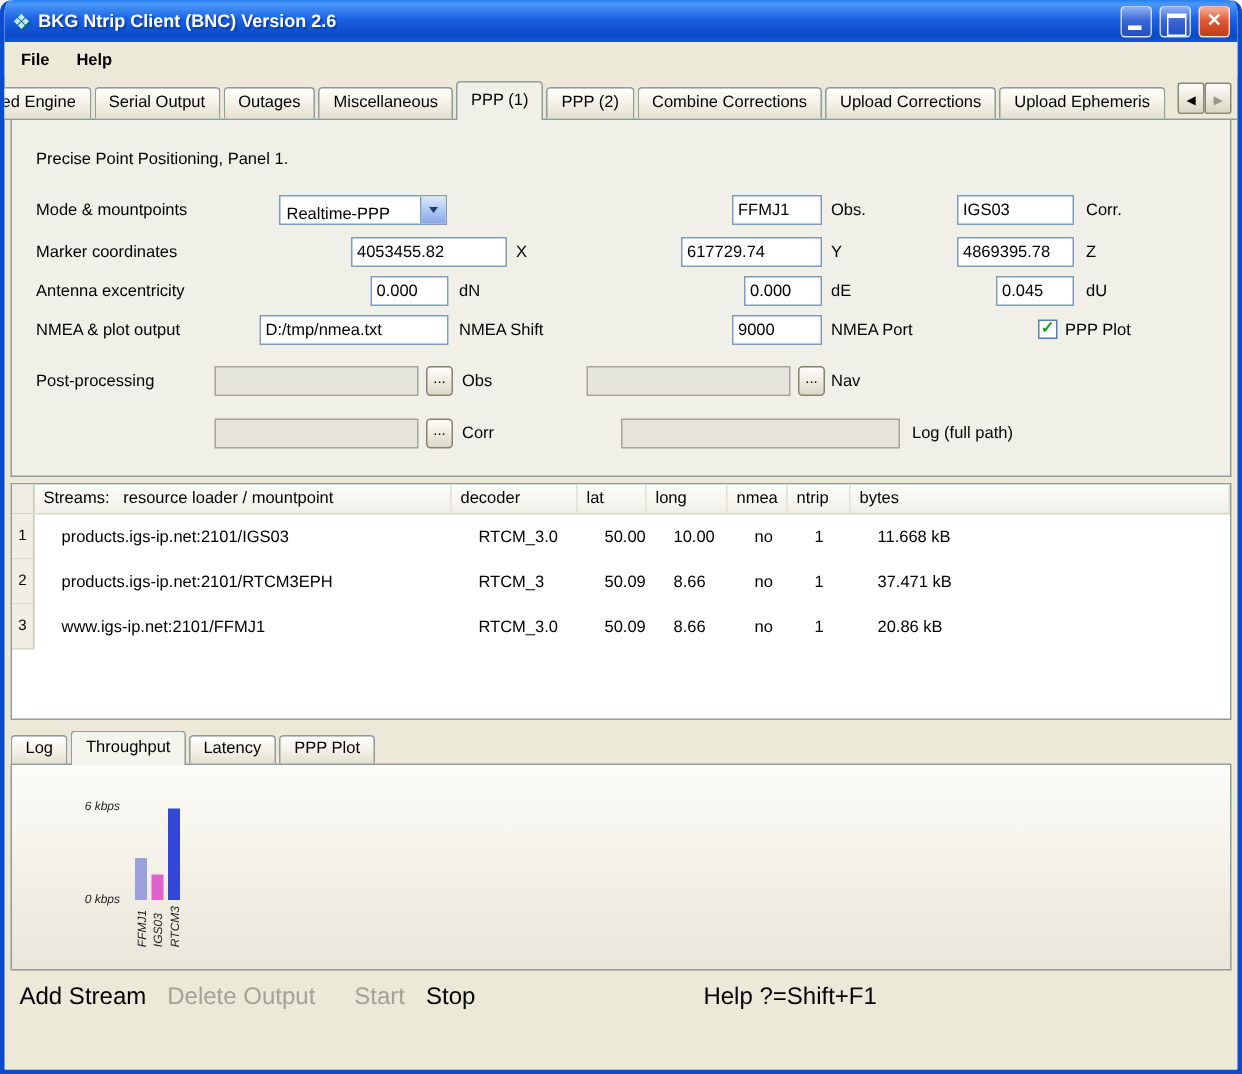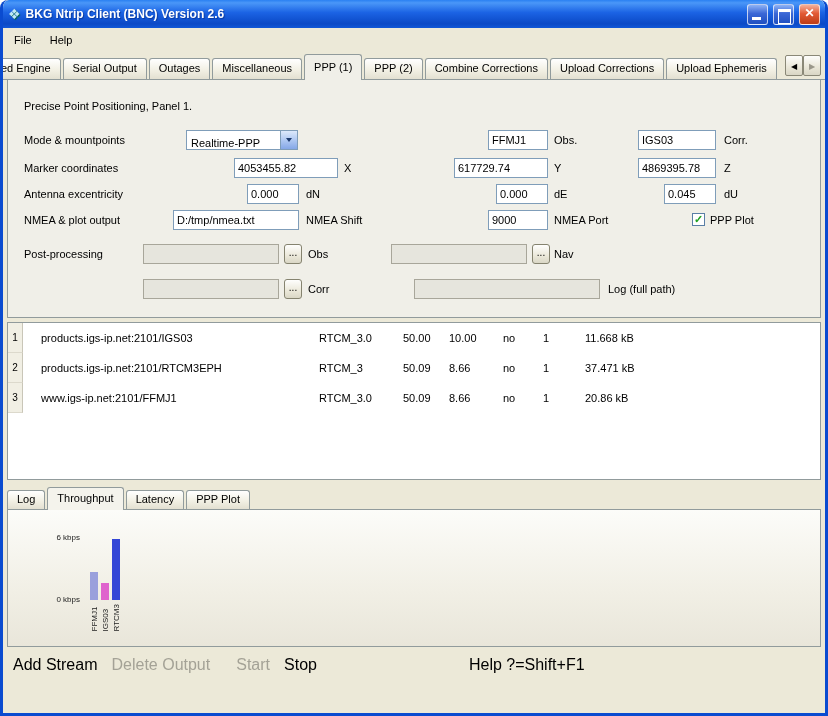--- a/index.html
+++ b/index.html
@@ -24,21 +24,21 @@
     position: relative; cursor: default; flex: 0 0 auto;
   }
   .btn-min, .btn-max { background: linear-gradient(180deg,#8db2f5,#3а67d6 45%,#1f4fc0); background: linear-gradient(180deg,#8db2f5,#3b67d6 45%,#1f4fc0); }
   .btn-close { background: linear-gradient(180deg,#f4b09a,#e25a35 45%,#bd3c16); }
   .btn-min::after { content:""; position:absolute; left:4px; bottom:4px; width:9px; height:3px; background:#fff; }
   .btn-max::after { content:""; position:absolute; left:4px; top:4px; width:11px; height:11px; border:1px solid #fff; border-top:3px solid #fff; }
   .btn-close::after { content:"✕"; position:absolute; left:0; top:1px; width:100%; text-align:center; color:#fff; font-size:12px; font-weight:bold; }
 
   
   .menubar { height: 23px; display: flex; align-items: center; padding-left: 2px; background: #ece9d8; font-size: 11px; }
-  .menu-item { padding: 3px 9px; }
+  .menu-item { padding: 3px 9px; font-weight: bold; }
 
   
   .tabstrip { height: 29px; display: flex; align-items: flex-end; border-bottom: 1px solid #919b9c; position: relative; padding-right: 44px; }
   .tab {
     height: 21px; line-height: 19px; padding: 0 9px; font-size: 11px; white-space: nowrap;
     background: linear-gradient(180deg,#ffffff,#f2f0e4 55%,#e3e0d1);
     border: 1px solid #919b9c; border-bottom: none; border-radius: 3px 3px 0 0; margin-right: 2px;
   }
   .tab.clipped { margin-left: -12px; }
   .tab.active {
@@ -90,20 +90,21 @@
   .t-row > div { display: flex; align-items: center; padding-left: 18px; white-space: nowrap; overflow: hidden; }
   .gutter { background: #f1efe4; border-right: 1px solid #c9c6b8; border-bottom: 1px solid #dcd9cc; justify-content: center; padding-left: 0 !important; font-size: 10px; }
 
   
   .bottom-tabs { height: 25px; display: flex; align-items: flex-end; padding-left: 4px; margin-top: 2px; }
   .bottom-tabs .tab { height: 19px; line-height: 17px; }
   .bottom-tabs .tab.active { height: 23px; line-height: 21px; background: #f4f3ec; }
   .chart-panel {
     margin: 0 4px; height: 138px; border: 1px solid #919b9c; position: relative;
     background: linear-gradient(180deg,#fcfcf9 0%, #f1efe5 60%, #e9e6da 100%);
+    font-style: italic;
   }
   .ytick { position: absolute; left: 26px; width: 46px; text-align: right; font-size: 8px; color: #222; }
   .plot { position: absolute; left: 82px; top: 28px; height: 62px; display: flex; align-items: flex-end; gap: 3px; }
   .bar { width: 8px; }
   .xlabels { position: absolute; left: 82px; top: 94px; display: flex; gap: 3px; }
   .xlabels > div { width: 8px; display: flex; justify-content: center; }
   .xlab { writing-mode: vertical-rl; transform: rotate(180deg); font-size: 8px; color: #222; white-space: nowrap; }
 
   
   .actionbar { display: flex; align-items: center; padding: 9px 10px 0 10px; font-size: 16px; }
@@ -205,20 +206,30 @@
     <div class="frow" style="top:199px">
       <input class="tfield off" style="left: 119px; width: 136px;" disabled="" value="">
       <span class="dots-btn" style="left:260px">...</span>
       <span class="flabel" style="left:284px">Corr</span>
       <input class="tfield off" style="left: 390px; width: 186px;" disabled="" value="">
       <span class="flabel" style="left:584px">Log (full path)</span>
     </div>
   </div>
 
   <div class="streams">
+    <div class="t-grid t-head">
+      <div class="gutter-h"></div>
+      <div>Streams:   resource loader / mountpoint</div>
+      <div>decoder</div>
+      <div>lat</div>
+      <div>long</div>
+      <div>nmea</div>
+      <div>ntrip</div>
+      <div>bytes</div>
+    </div>
 
     <div class="t-grid t-row">
       <div class="gutter">1</div>
       <div>products.igs-ip.net:2101/IGS03</div>
       <div>RTCM_3.0</div>
       <div>50.00</div>
       <div>10.00</div>
       <div>no</div>
       <div>1</div>
       <div>11.668 kB</div>

